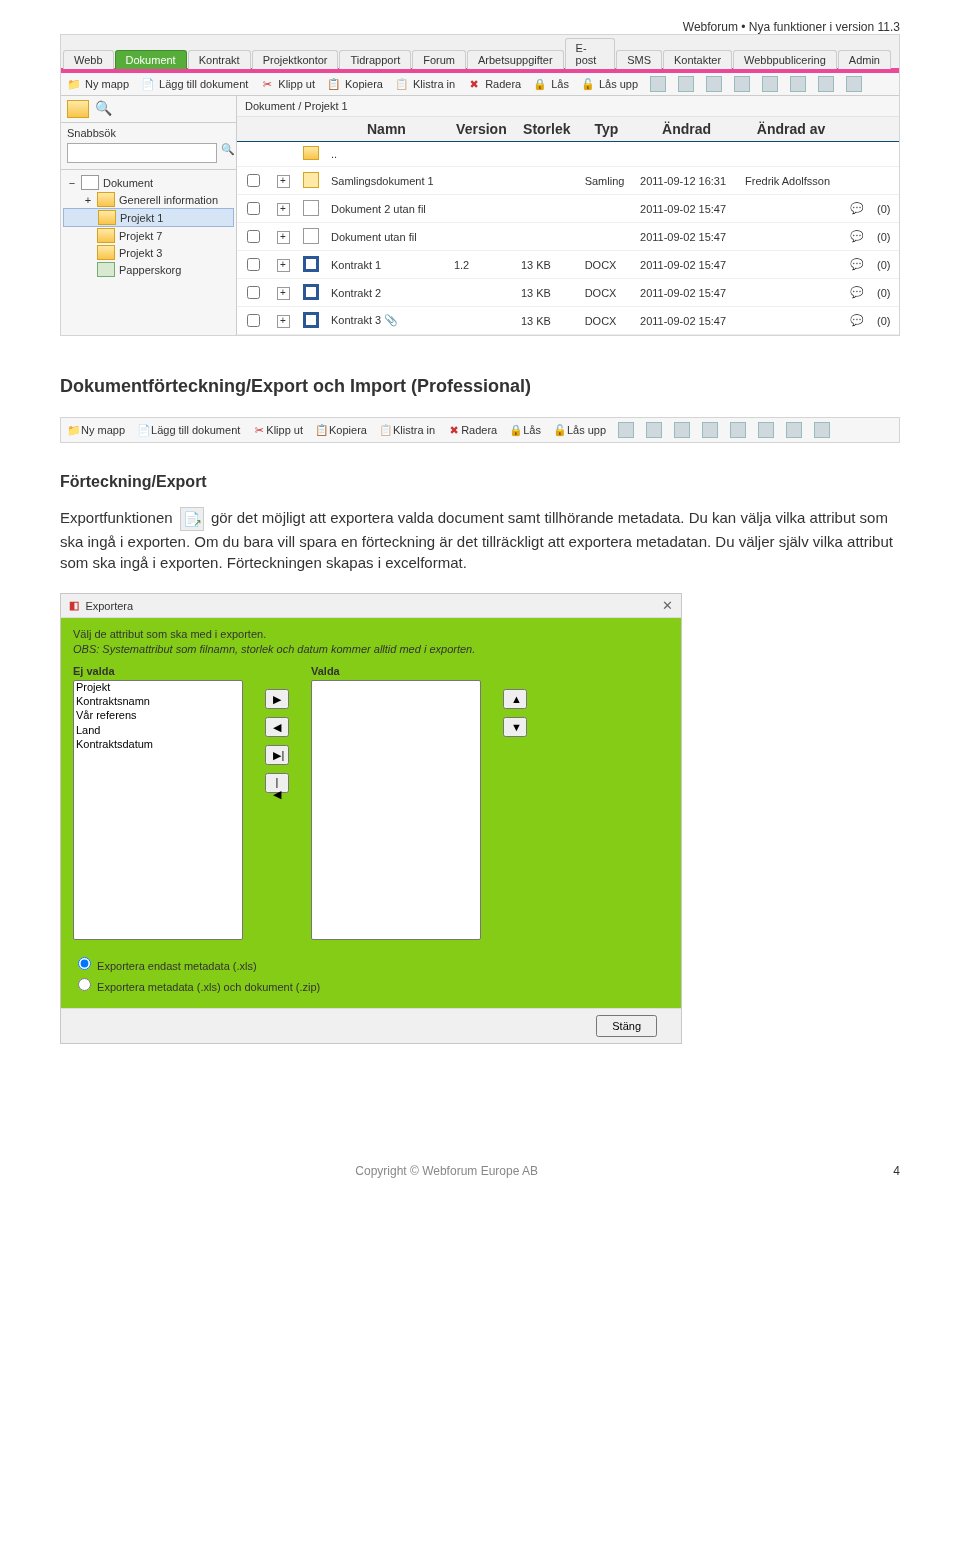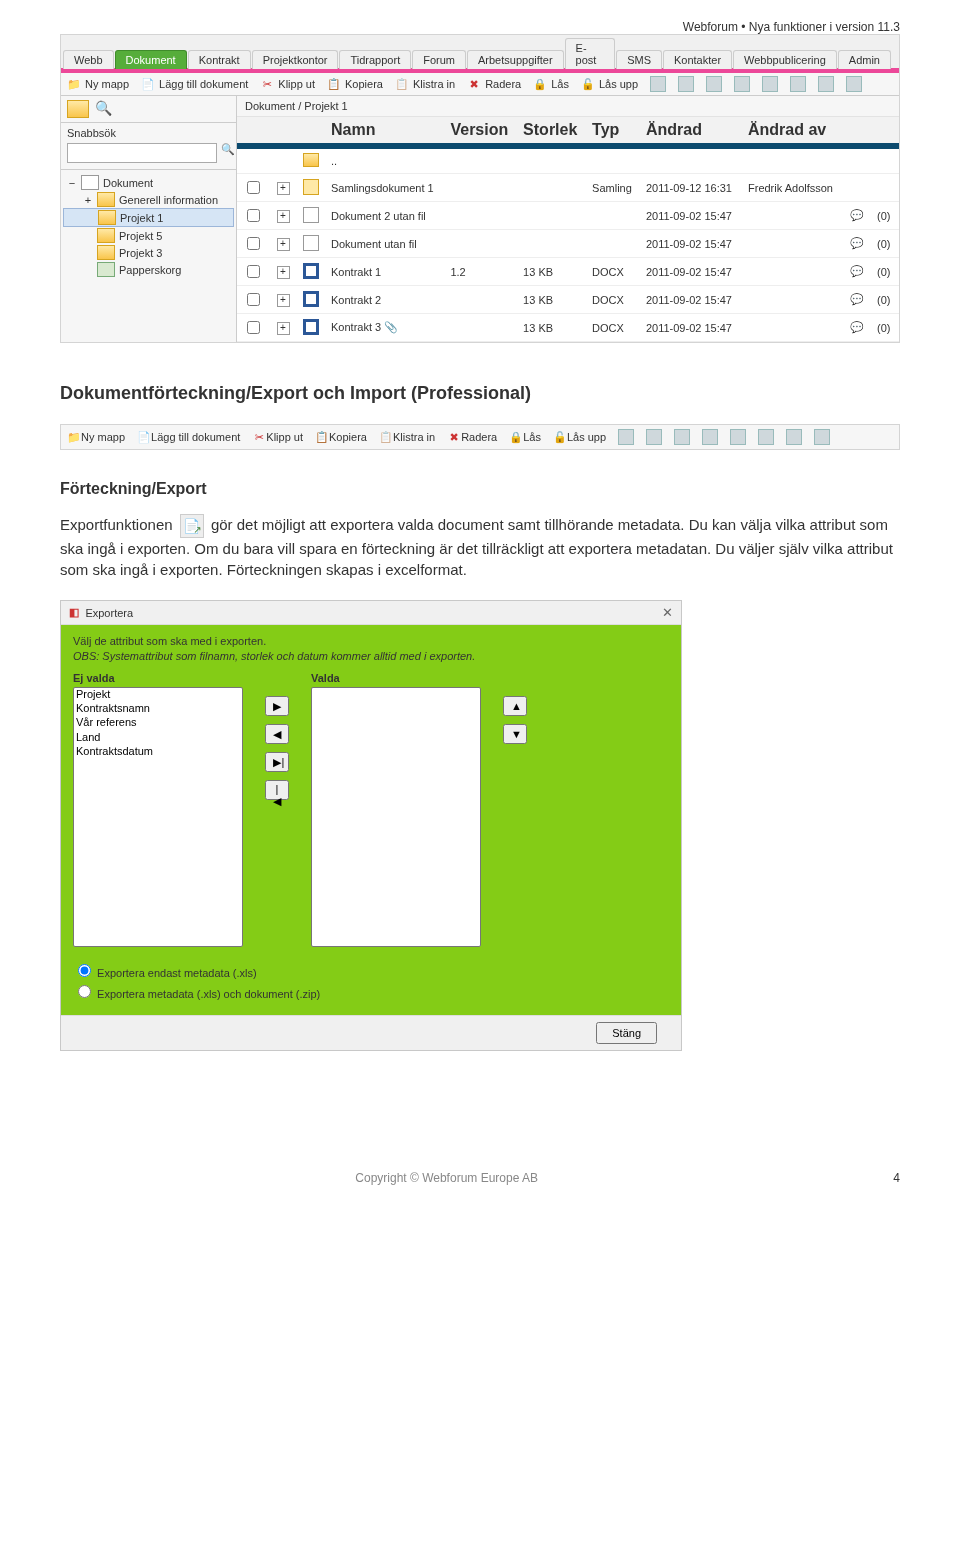--- a/index.html
+++ b/index.html
@@ -35,21 +35,21 @@
   .tree-item.indent1 { padding-left: 20px; }
   .tree-item.sel { background:#d6e5f5; border:1px solid #9cb6d9;}
   .tree-item .exp { width:10px; text-align:center; }
   .tree-ic { width:16px;height:13px;display:inline-block;}
   .tic-folder { background:linear-gradient(#ffe9a6,#f9c54b); border:1px solid #d6a420;}
   .tic-docfolder { background:#fff; border:1px solid #999;}
   .tic-trash { background:#d9e9d0; border:1px solid #7a7;}
   .main { flex: 1; background: #c2410c; }
   .breadcrumb { background: #f6f6f6; border-bottom:1px solid #e3e3e3; padding: 4px 8px; font-size:11px; }
   .tbl { width:100%; border-collapse: collapse; font-size:11px;}
-  .tbl th { text-align:left; font-weight:bold; background:#f2f2f2; border-bottom:6px solid #0c4a6e; padding:4px 6px; font-size:16px;}
+  .tbl th { text-align:center; font-weight:bold; background:#f2f2f2; border-bottom:1px solid #0c4a6e; padding:4px 6px; font-size:14px;}
   .tbl td { border-bottom:1px solid #eee; padding:4px 6px; background:#fff; vertical-align:middle;}
   .icocell { width:16px; text-align:center;}
   .file-ic { width:14px;height:14px; display:inline-block; border:1px solid #999; background:#fff;}
   .file-ic.word { background:#fff; border-color:#2b5797; box-shadow: inset 0 0 0 2px #2b5797;}
   .file-ic.coll { background:#ffe9a6; border-color:#d6a420;}
   .comment-bubble { color:#9ca6b3;}
   .file-up { display:inline-block; width:14px;height:12px; background:linear-gradient(#ffe9a6,#f9c54b); border:1px solid #d6a420;}
   .plusminus { display:inline-block; width:11px; height:11px; border:1px solid #999; text-align:center; line-height:9px; font-size:10px; background:#fff;}
 
   h2.doc-heading { font-size: 18px; font-weight: bold; margin: 40px 0 20px 0;}
@@ -173,21 +173,21 @@
                 <span>Generell information</span>
               </div>
             <div class="tree-item indent1 sel">
                 <span class="exp"></span>
                 <span class="tree-ic tic-folder"></span>
                 <span>Projekt 1</span>
               </div>
             <div class="tree-item indent1">
                 <span class="exp"></span>
                 <span class="tree-ic tic-folder"></span>
-                <span>Projekt 5</span>
+                <span>Projekt 7</span>
               </div>
             <div class="tree-item indent1">
                 <span class="exp"></span>
                 <span class="tree-ic tic-folder"></span>
                 <span>Projekt 3</span>
               </div>
             <div class="tree-item indent1">
                 <span class="exp"></span>
                 <span class="tree-ic tic-trash"></span>
                 <span>Papperskorg</span>

